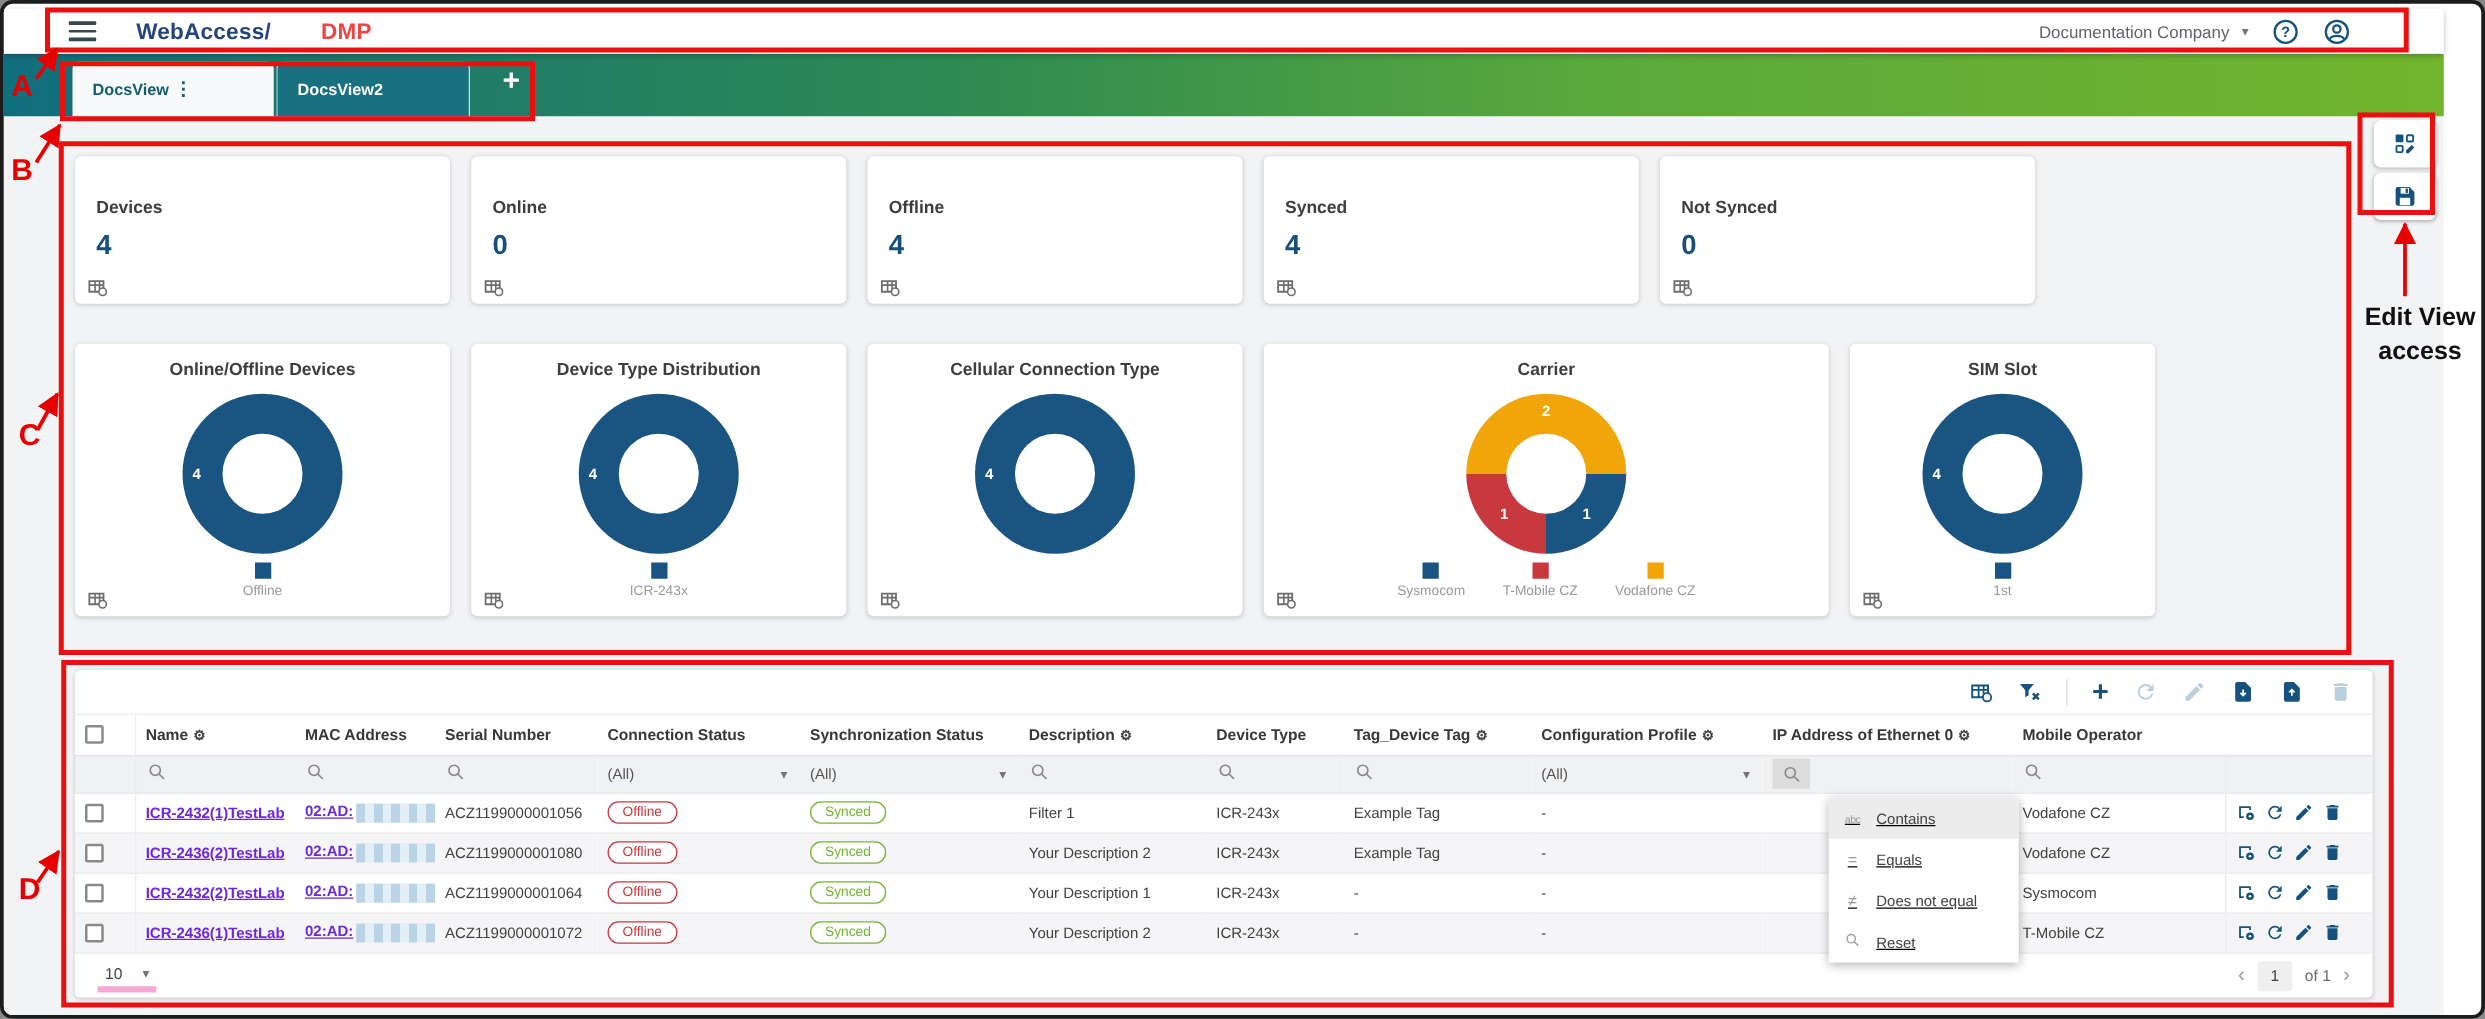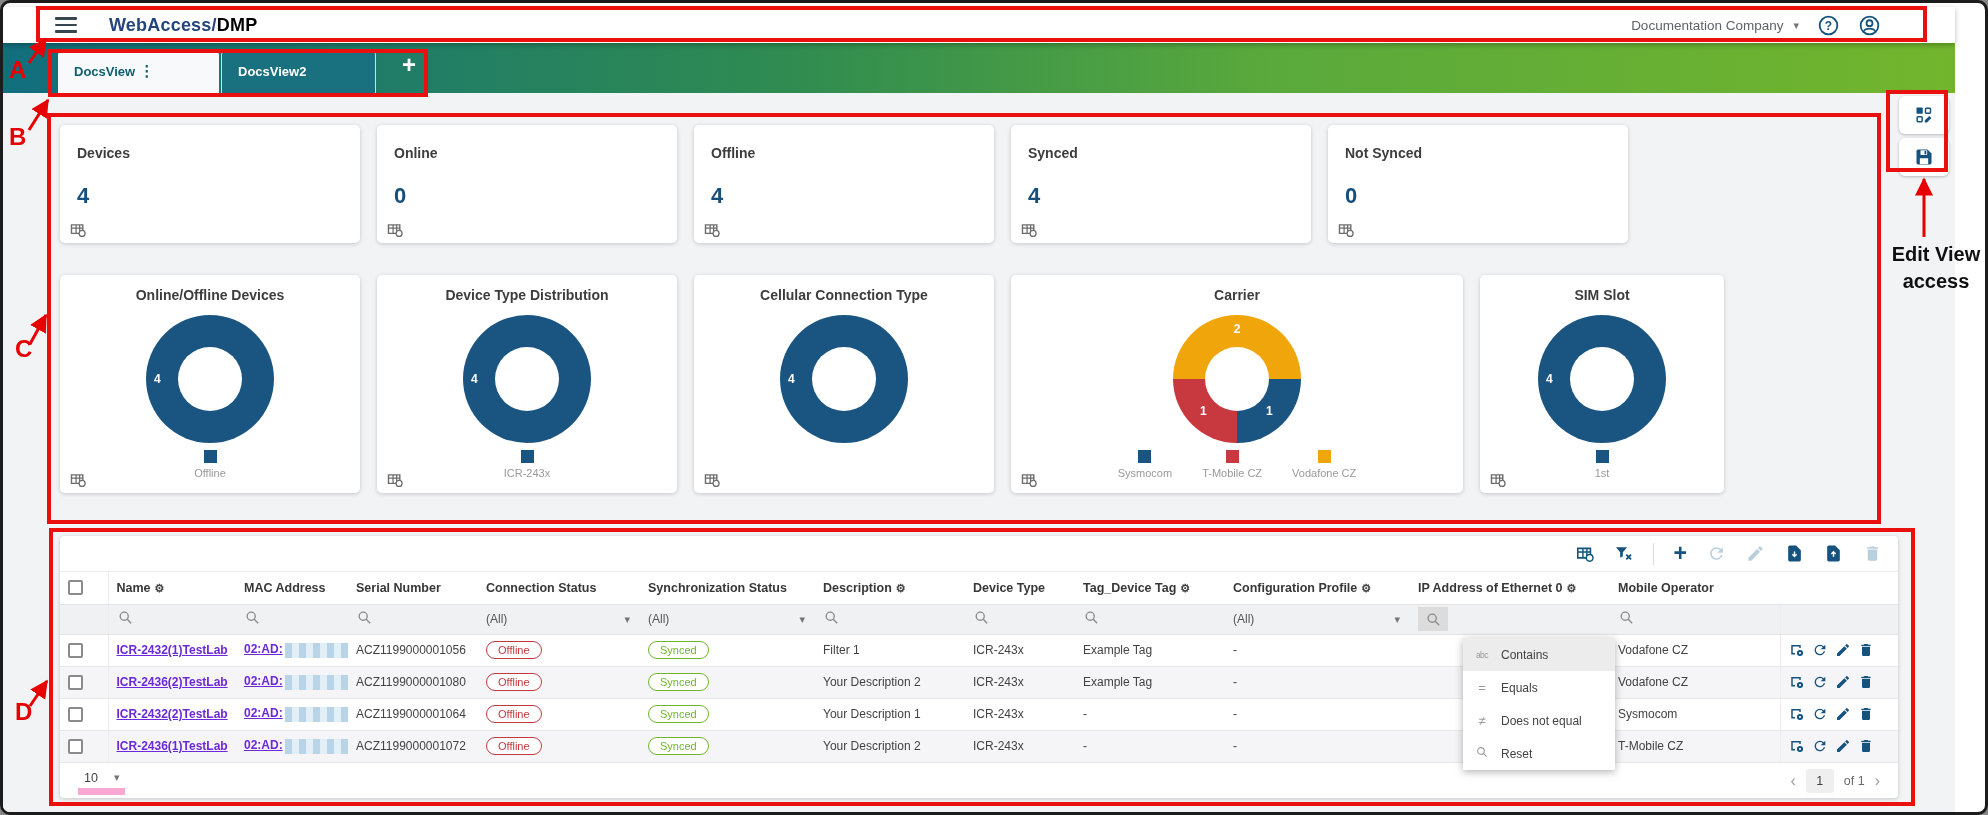--- a/index.html
+++ b/index.html
@@ -5,40 +5,40 @@
   html,body{margin:0;padding:0;background:#888;font-family:"Liberation Sans",sans-serif;}
   *{box-sizing:border-box;}
   .frame{position:relative;width:1988px;height:815px;background:#fff;border:3px solid #1c1c1c;border-radius:10px;overflow:hidden;}
 
   
   .topbar{position:absolute;left:0;top:4px;width:1952px;height:36px;background:#fff;box-shadow:0 2px 5px rgba(0,0,0,.28);display:flex;align-items:center;z-index:5;}
   .hamburger{width:22px;height:16px;margin-left:52px;display:flex;flex-direction:column;justify-content:space-between;cursor:pointer;}
   .hamburger i{display:block;height:2.6px;background:#37474f;border-radius:1px;}
   .logo{margin-left:32px;font-size:18px;font-weight:bold;letter-spacing:.2px;}
   .logo .p1{color:#24447c;}
-  .logo .p2{color:#000000;}
+  .logo .p2{color:#ef4444;margin-left:40px;}
   .topbar-right{margin-left:auto;display:flex;align-items:center;gap:18px;margin-right:74px;}
   .company{font-size:13.5px;color:#5f6368;display:flex;align-items:center;gap:10px;cursor:pointer;}
   .caret{font-size:11px;color:#757575;}
   .circ-ic{width:23px;height:23px;color:#15537e;cursor:pointer;}
 
   
   .tabbar{position:absolute;left:0;top:40px;width:1952px;height:50px;background:linear-gradient(90deg,#116e7d 0%,#2f8b51 40%,#5aa93c 65%,#72b52d 100%);z-index:4;}
   .tab{position:absolute;bottom:0;height:44px;display:flex;align-items:center;border-radius:6px 6px 0 0;font-size:13px;font-weight:bold;cursor:pointer;}
   .tab1{left:55px;width:161px;background:#f7f9fa;color:#0d5f6d;padding:0 10px 0 16px;}
   .tab1 .kebab{font-size:15px;color:#155e6b;padding:0 4px;cursor:pointer;}
   .tab2{left:218px;width:155px;background:#19707f;color:#fff;border:1px solid #cfdce0;border-bottom:none;padding:0 16px;}
   .tab-add{position:absolute;left:388px;top:0;height:44px;width:36px;display:flex;align-items:center;justify-content:center;color:#fff;font-size:24px;font-weight:bold;cursor:pointer;}
 
   
   .content{position:absolute;left:0;top:90px;width:1952px;height:722px;background:#f2f3f5;}
 
   .card{position:absolute;background:#fff;border-radius:5px;box-shadow:0 1px 4px rgba(0,0,0,.18);}
   .stat-card{top:122px;width:300px;height:118px;}
-  .stat-title{position:absolute;left:17px;top:20px;font-size:14px;font-weight:bold;color:#3d3d3d;}
+  .stat-title{position:absolute;left:17px;top:32px;font-size:14px;font-weight:bold;color:#3d3d3d;}
   .stat-value{position:absolute;left:17px;top:58px;font-size:22px;font-weight:bold;color:#174f7c;}
   .corner-ic{position:absolute;left:9px;bottom:5px;width:17px;height:17px;color:#6d6d6d;cursor:pointer;}
 
   .chart-card{top:272px;height:218px;}
   .chart-title{position:absolute;top:12px;left:0;width:100%;text-align:center;font-size:14px;font-weight:bold;color:#3d3d3d;}
   .donut{position:absolute;left:50%;top:40px;transform:translateX(-50%);width:128px;height:128px;border-radius:50%;}
   .donut::after{content:"";position:absolute;left:50%;top:50%;width:64px;height:64px;border-radius:50%;background:#fff;transform:translate(-50%,-50%);}
   .donut-label{position:absolute;z-index:2;color:#fff;font-size:12px;font-weight:bold;}
   .pos-left{left:8px;top:50%;transform:translateY(-50%);}
   .pos-top{left:50%;top:7px;transform:translateX(-50%);}
@@ -75,27 +75,27 @@
   .redacted{display:inline-block;vertical-align:middle;width:72px;height:15px;margin-left:2px;background:repeating-linear-gradient(90deg,#b9d4e6 0 7px,#e3eff7 7px 14px),repeating-linear-gradient(0deg,rgba(255,255,255,.55) 0 5px,rgba(160,195,220,.55) 5px 10px);}
   .pill{display:inline-block;padding:2px 11px;border-radius:12px;font-size:11px;border:1.6px solid;background:#fff;}
   .pill.red{color:#c5383f;border-color:#c5383f;}
   .pill.green{color:#70b52c;border-color:#70b52c;}
   .search-ic{width:17px;height:17px;color:#8a8a8a;cursor:pointer;}
   .search-box-hl{display:inline-flex;align-items:center;justify-content:center;width:30px;height:24px;background:#dcdcdc;}
   .filter-select{display:flex;align-items:center;justify-content:space-between;cursor:pointer;color:#555;font-size:12px;padding-right:2px;}
   .act-ic{width:16px;height:16px;color:#15537e;margin-right:7px;cursor:pointer;vertical-align:middle;}
 
   .pager{position:absolute;left:0;bottom:0;width:100%;height:34px;display:flex;align-items:center;padding:0 18px;}
-  .page-size{display:flex;align-items:center;gap:16px;border-bottom:7px solid #f9a8d4;padding:3px 6px;font-size:12.5px;color:#424242;cursor:pointer;}
+  .page-size{display:flex;align-items:center;gap:16px;border-bottom:5px solid #f9a8d4;padding:3px 6px;font-size:12.5px;color:#424242;cursor:pointer;}
   .pager-right{margin-left:auto;display:flex;align-items:center;gap:10px;font-size:12.5px;color:#6a6a6a;}
   .chev{font-size:16px;color:#9a9a9a;cursor:pointer;}
   .page-box{min-width:28px;height:24px;background:#efefef;border-radius:3px;display:flex;align-items:center;justify-content:center;color:#424242;cursor:pointer;}
 
   
-  .filter-menu{position:absolute;left:1460px;top:635px;width:152px;background:#fff;box-shadow:0 2px 8px rgba(0,0,0,.3);z-index:40;}
+  .filter-menu{position:absolute;left:1460px;top:635px;width:152px;background:#fff;box-shadow:0 2px 8px rgba(0,0,0,.3);z-index:40;text-decoration:underline;}
   .fm-item{height:33px;display:flex;align-items:center;gap:10px;padding:0 10px;font-size:12px;color:#424242;cursor:pointer;}
   .fm-item.active{background:#ececec;}
   .fm-glyph{width:18px;text-align:center;color:#9a9a9a;font-size:13px;}
   .fm-glyph.small{font-size:8.5px;letter-spacing:-.5px;}
   .fm-search{width:14px;height:14px;color:#9a9a9a;}
 
   
   .anno-box{position:absolute;border:4px solid #ea1010;z-index:60;pointer-events:none;}
   .anno-letter{position:absolute;z-index:61;color:#e60000;font-size:24px;font-weight:800;pointer-events:none;}
   .anno-caption{position:absolute;left:1878px;top:238px;width:110px;text-align:center;font-size:20px;font-weight:800;color:#101010;line-height:1.35;z-index:61;pointer-events:none;}

